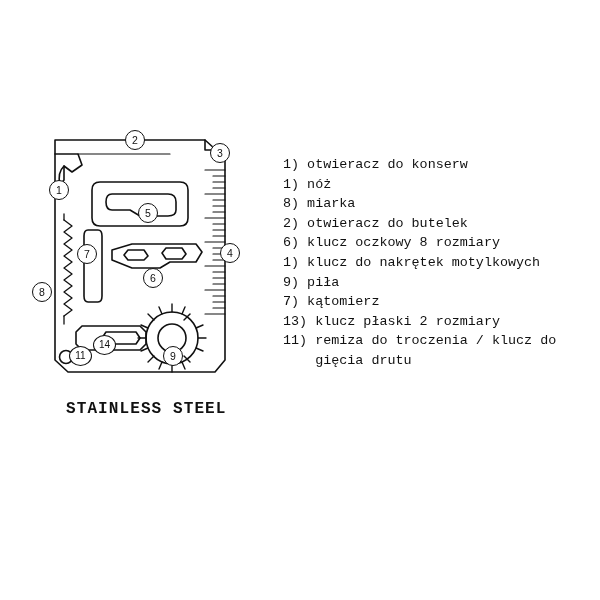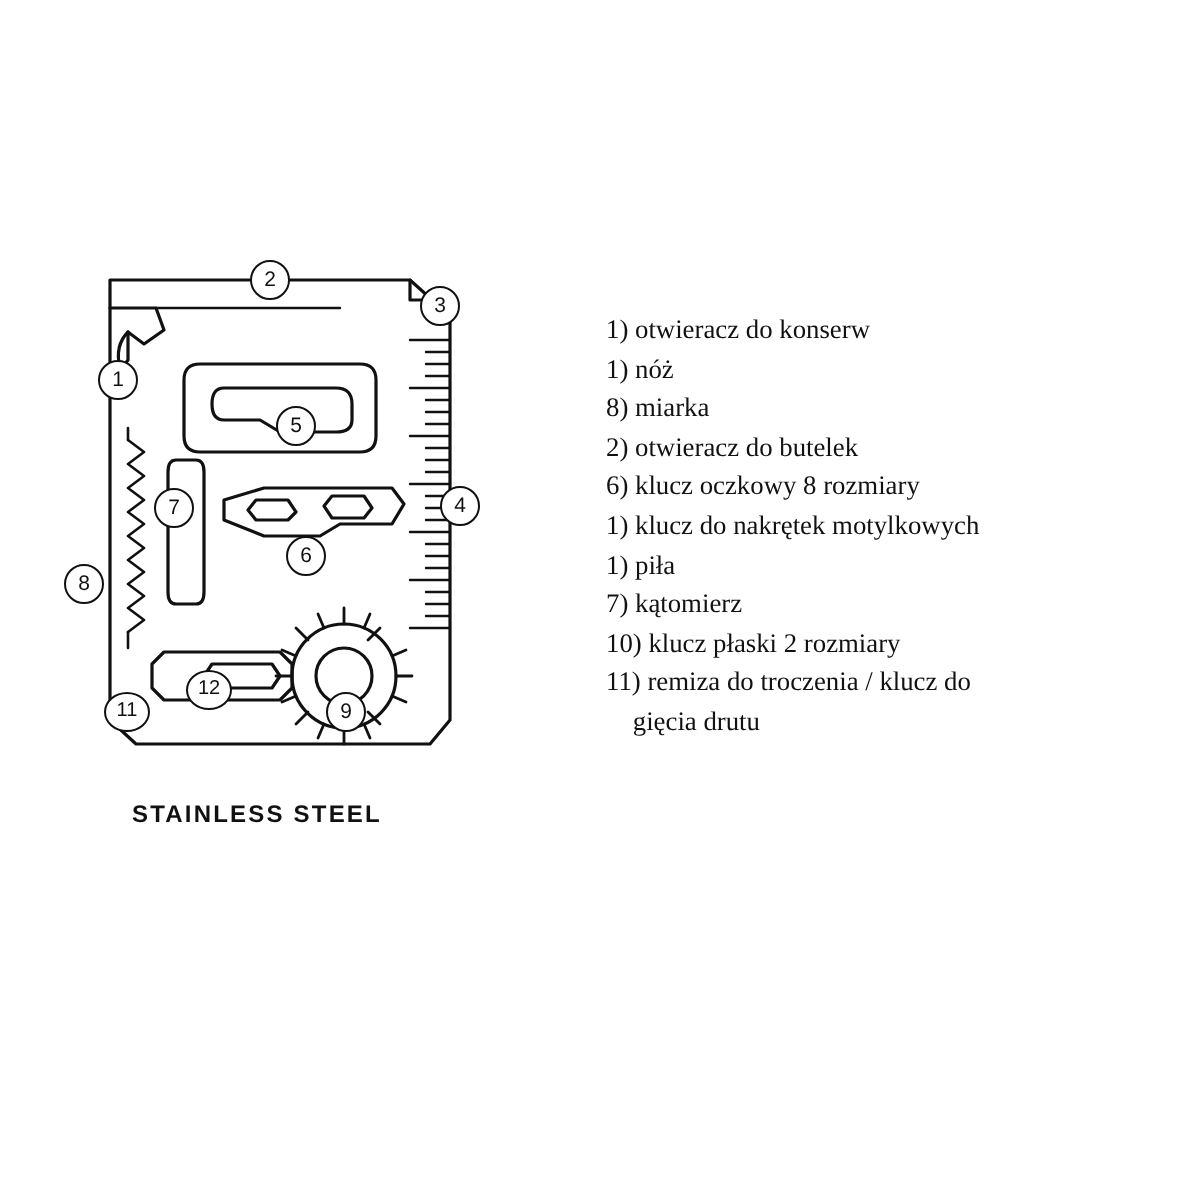--- a/index.html
+++ b/index.html
@@ -51,41 +51,40 @@
     width: 23px;
     height: 20px;
     border-radius: 50%;
     font-size: 10px;
     line-height: 17px;
   }
   #steel-label {
     position: absolute;
     left: 66px;
     top: 400px;
-    font-size: 12px;
+    font-size: 16px;
     letter-spacing: 1.1px;
-    font-family: Liberation Sans, sans-serif;
+    font-family: Liberation Mono, monospace;
     color: #111;
     font-weight: 600;
     white-space: nowrap;
   }
   
   #legend {
     position: absolute;
     left: 283px;
     top: 155px;
     width: 300px;
   }
   #legend .legend-item {
     font-size: 13.4px;
     line-height: 19.6px;
     color: #111;
     white-space: pre-wrap;
-    font-family: Liberation Serif, serif;
-    margin-left: 20px;
+    font-family: Liberation Mono, monospace;
   }
 </style>
 </head>
 <body>
 
 <div id="stage">
 
   <div id="diagram">
     <svg width="250" height="310" viewBox="0 0 250 310">
       <g fill="none" stroke="#111111" stroke-width="1.6" stroke-linejoin="round" stroke-linecap="round">
@@ -180,33 +179,33 @@
 
     <div class="callout" style="left:29px;  top:70px;">1</div>
     <div class="callout" style="left:105px; top:20px;">2</div>
     <div class="callout" style="left:190px; top:33px;">3</div>
     <div class="callout" style="left:200px; top:133px;">4</div>
     <div class="callout" style="left:118px; top:93px;">5</div>
     <div class="callout" style="left:123px; top:158px;">6</div>
     <div class="callout" style="left:57px;  top:134px;">7</div>
     <div class="callout" style="left:12px;  top:172px;">8</div>
     <div class="callout" style="left:143px; top:236px;">9</div>
-    <div class="callout wide" style="left:73px; top:225px;">12</div>
-    <div class="callout wide" style="left:32px; top:236px;text-align:center;">11</div>
+    <div class="callout wide" style="left:73px; top:225px;">14</div>
+    <div class="callout wide" style="left:49px; top:236px;text-align:center;">11</div>
   </div>
 
   <div id="steel-label">STAINLESS STEEL</div>
 
   <div id="legend">
     <div class="legend-item">1) otwieracz do konserw</div>
     <div class="legend-item">1) nóż</div>
     <div class="legend-item">8) miarka</div>
     <div class="legend-item">2) otwieracz do butelek</div>
     <div class="legend-item">6) klucz oczkowy 8 rozmiary</div>
     <div class="legend-item">1) klucz do nakrętek motylkowych</div>
-    <div class="legend-item">1) piła</div>
+    <div class="legend-item">9) piła</div>
     <div class="legend-item">7) kątomierz</div>
-    <div class="legend-item">10) klucz płaski 2 rozmiary</div>
+    <div class="legend-item">13) klucz płaski 2 rozmiary</div>
     <div class="legend-item">11) remiza do troczenia / klucz do
     gięcia drutu</div>
   </div>
 
 </div>
 
 </body></html>

